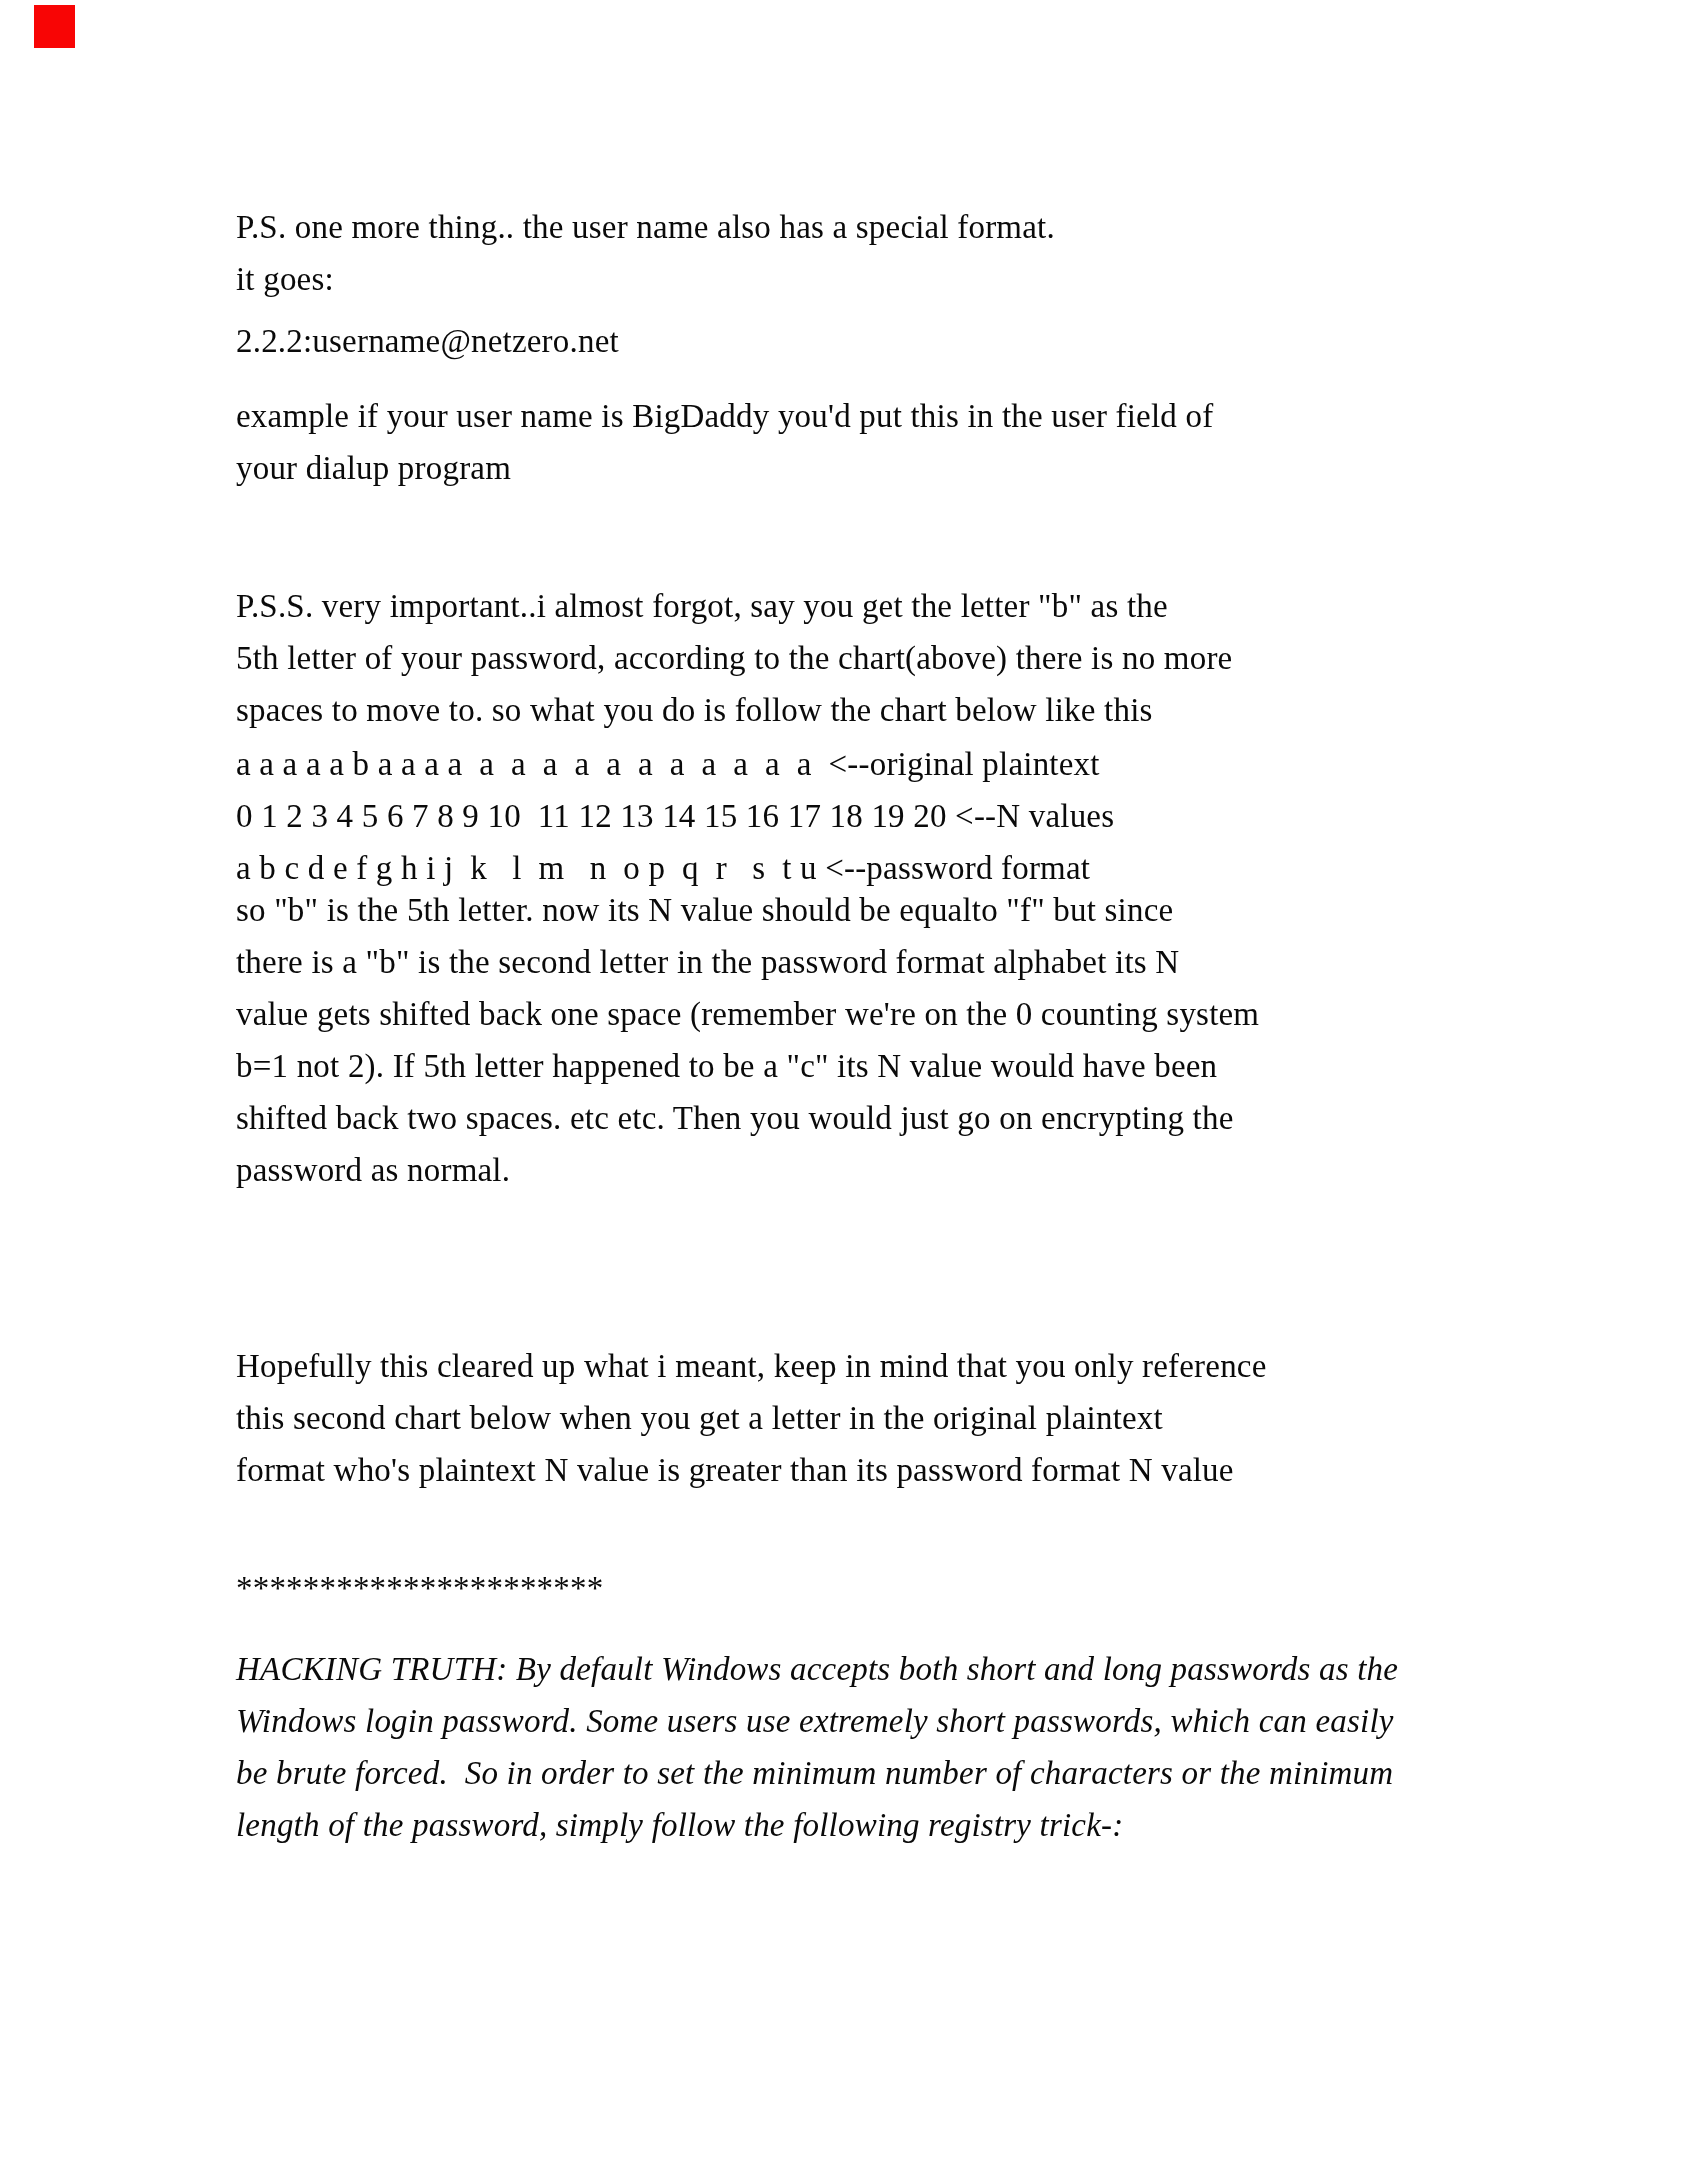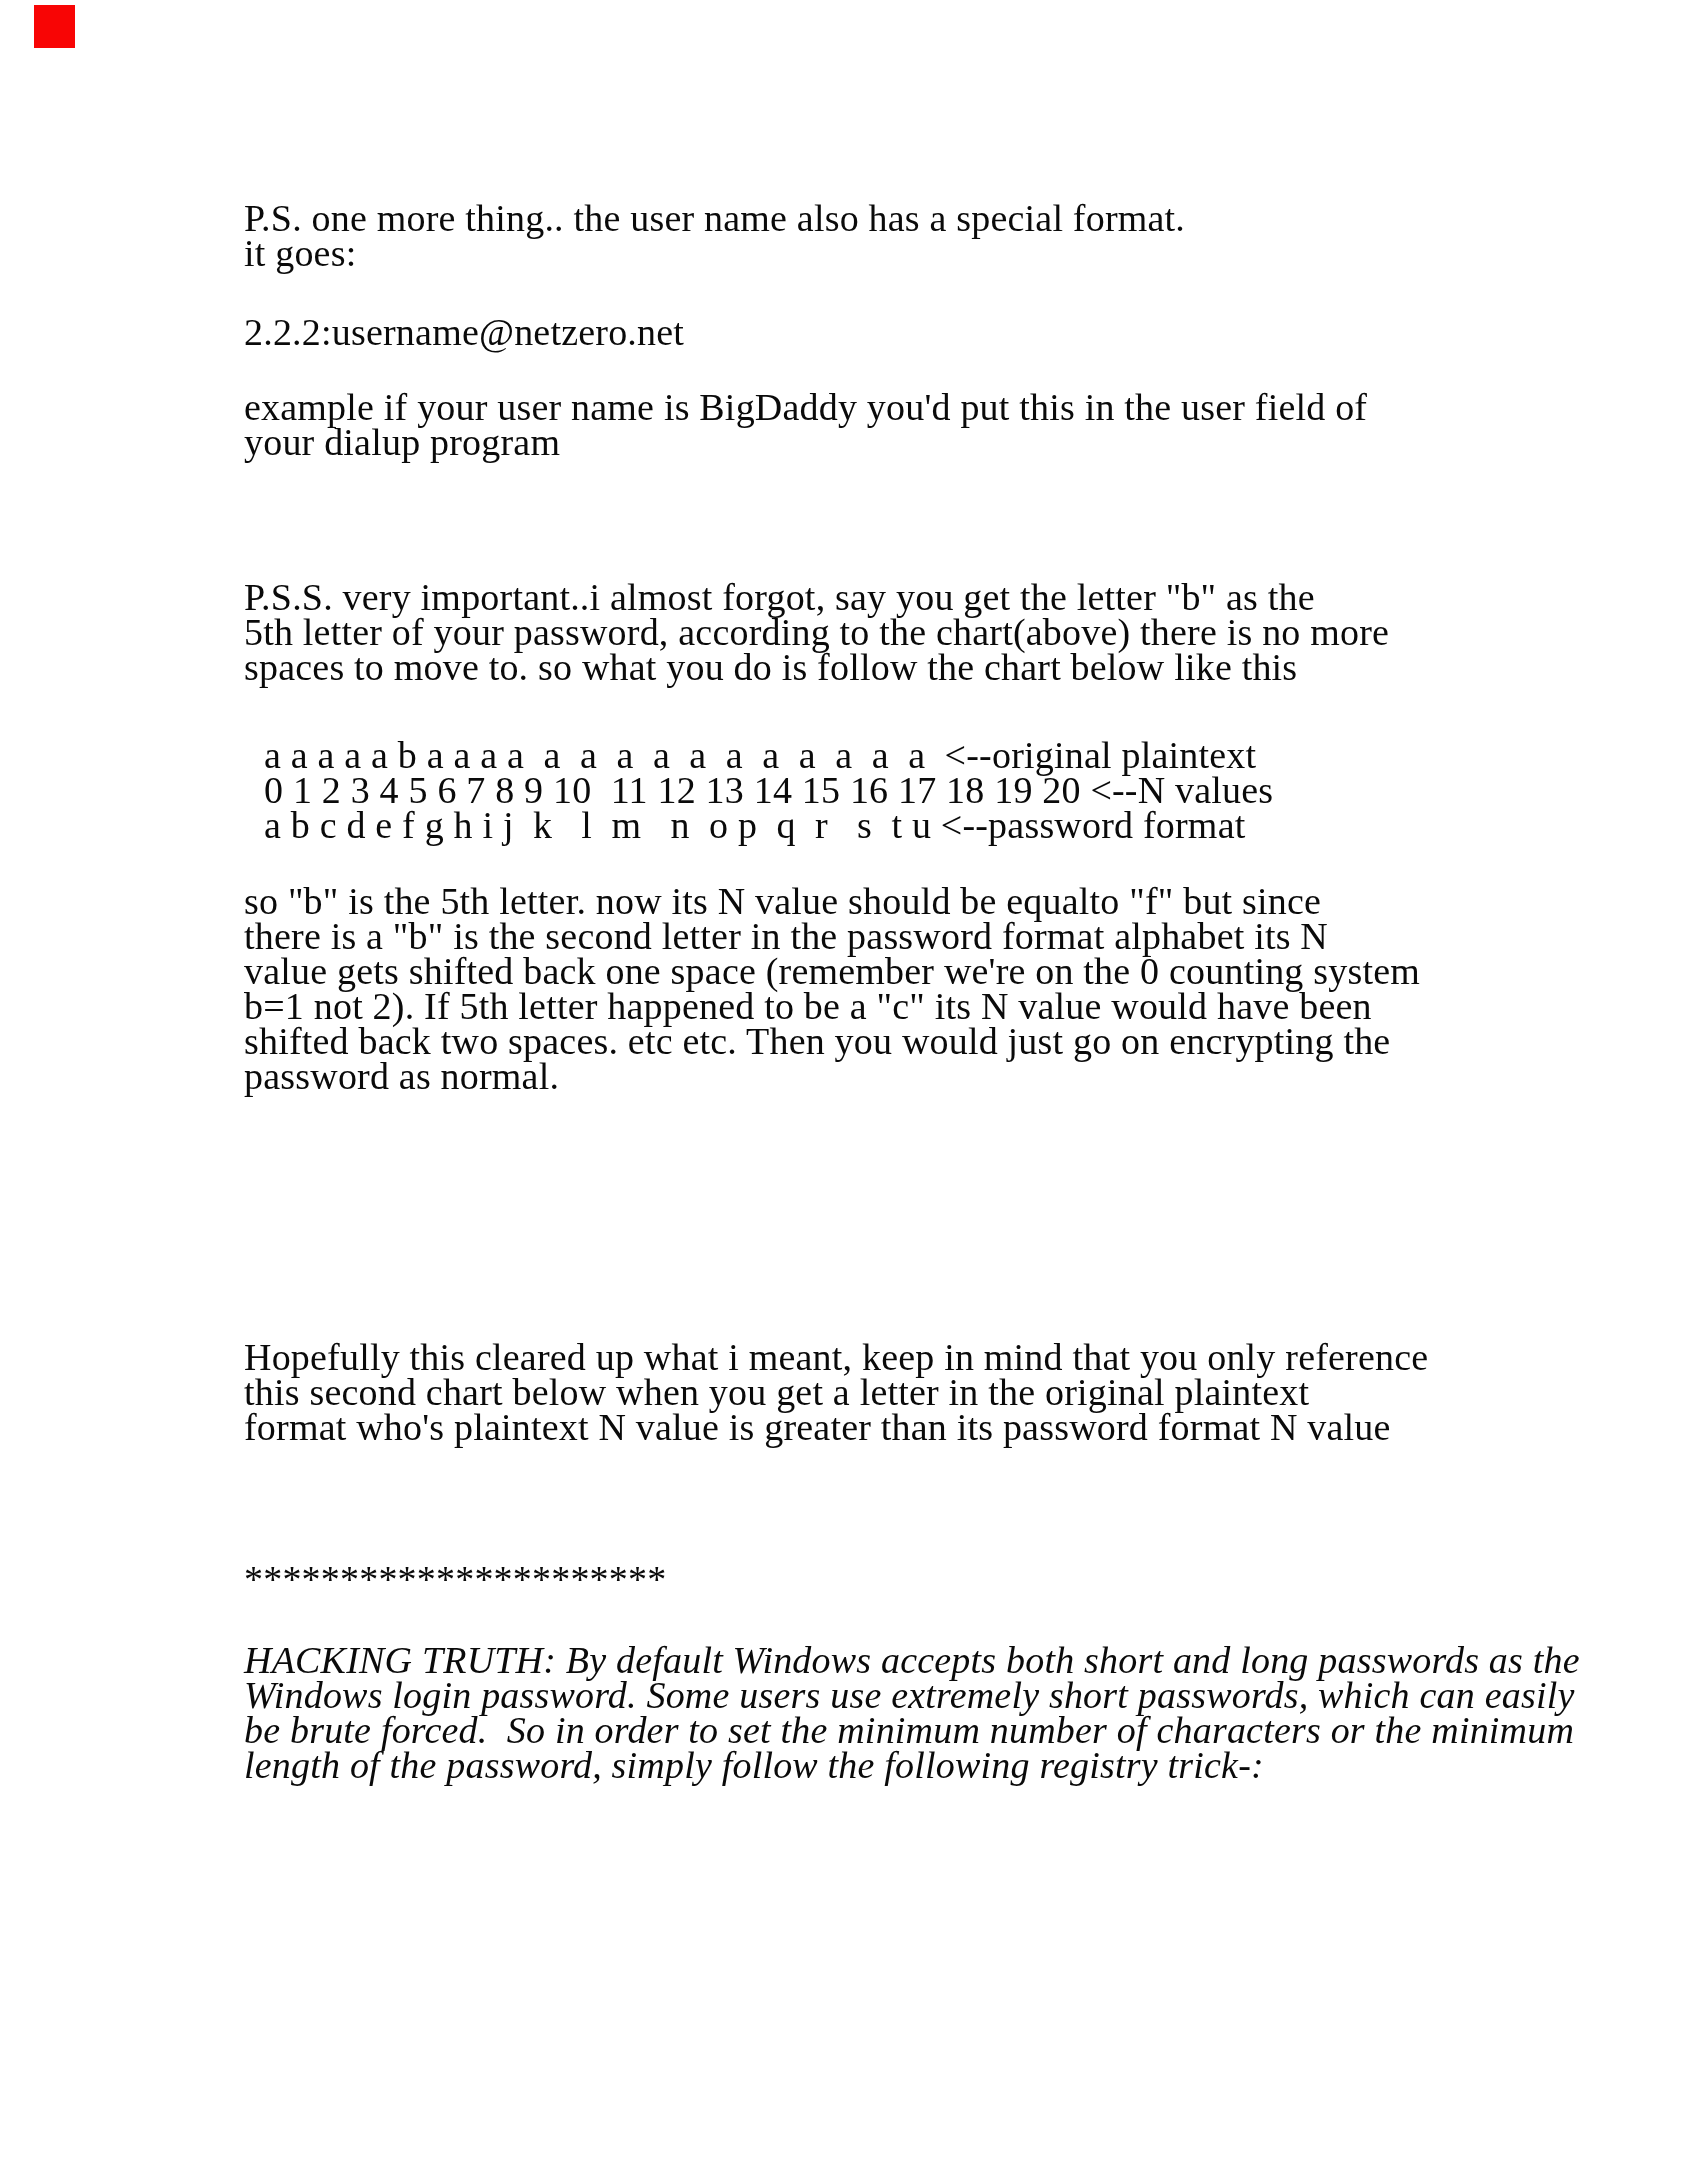--- a/index.html
+++ b/index.html
@@ -17,43 +17,43 @@
   }
   .marker {
     position: absolute;
     left: 34px;
     top: 5px;
     width: 41px;
     height: 43px;
   }
   .para {
     position: absolute;
-    left: 244px;
+    left: 236px;
     white-space: pre;
-    font-size: 38px;
-    line-height: 35px;
+    font-size: 33px;
+    line-height: 52px;
     color: #0a0a0a;
     letter-spacing: 0.2px;
   }
 </style>
 </head>
 <body>
 
 <div id="page" style="background: rgb(255, 255, 255);">
   <div class="marker" style="background: rgb(248, 5, 5);"></div>
 
 <div class="para" style="top: 201px;">P.S. one more thing.. the user name also has a special format.
 it goes:</div>
     <div class="para" style="top: 315px;">2.2.2:username@netzero.net</div>
     <div class="para" style="top: 390px;">example if your user name is BigDaddy you'd put this in the user field of
 your dialup program</div>
     <div class="para" style="top: 580px;">P.S.S. very important..i almost forgot, say you get the letter "b" as the
 5th letter of your password, according to the chart(above) there is no more
 spaces to move to. so what you do is follow the chart below like this</div>
-    <div class="para" style="top: 738px; margin-left: 20px;">a a a a a b a a a a  a  a  a  a  a  a  a  a  a  a  a  &lt;--original plaintext
+    <div class="para" style="top: 738px;">a a a a a b a a a a  a  a  a  a  a  a  a  a  a  a  a  &lt;--original plaintext
 0 1 2 3 4 5 6 7 8 9 10  11 12 13 14 15 16 17 18 19 20 &lt;--N values
 a b c d e f g h i j  k   l  m   n  o p  q  r   s  t u &lt;--password format</div>
     <div class="para" style="top: 884px;">so "b" is the 5th letter. now its N value should be equalto "f" but since
 there is a "b" is the second letter in the password format alphabet its N
 value gets shifted back one space (remember we're on the 0 counting system
 b=1 not 2). If 5th letter happened to be a "c" its N value would have been
 shifted back two spaces. etc etc. Then you would just go on encrypting the
 password as normal.</div>
     <div class="para" style="top: 1340px;">Hopefully this cleared up what i meant, keep in mind that you only reference
 this second chart below when you get a letter in the original plaintext

